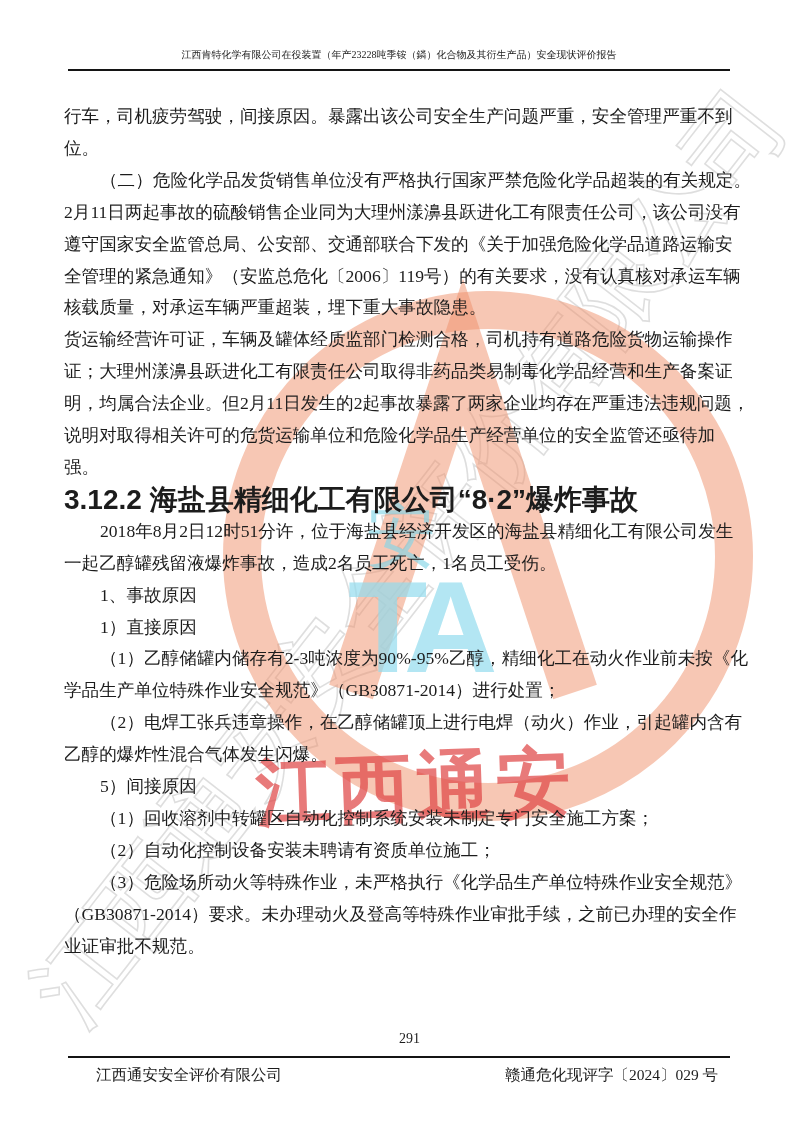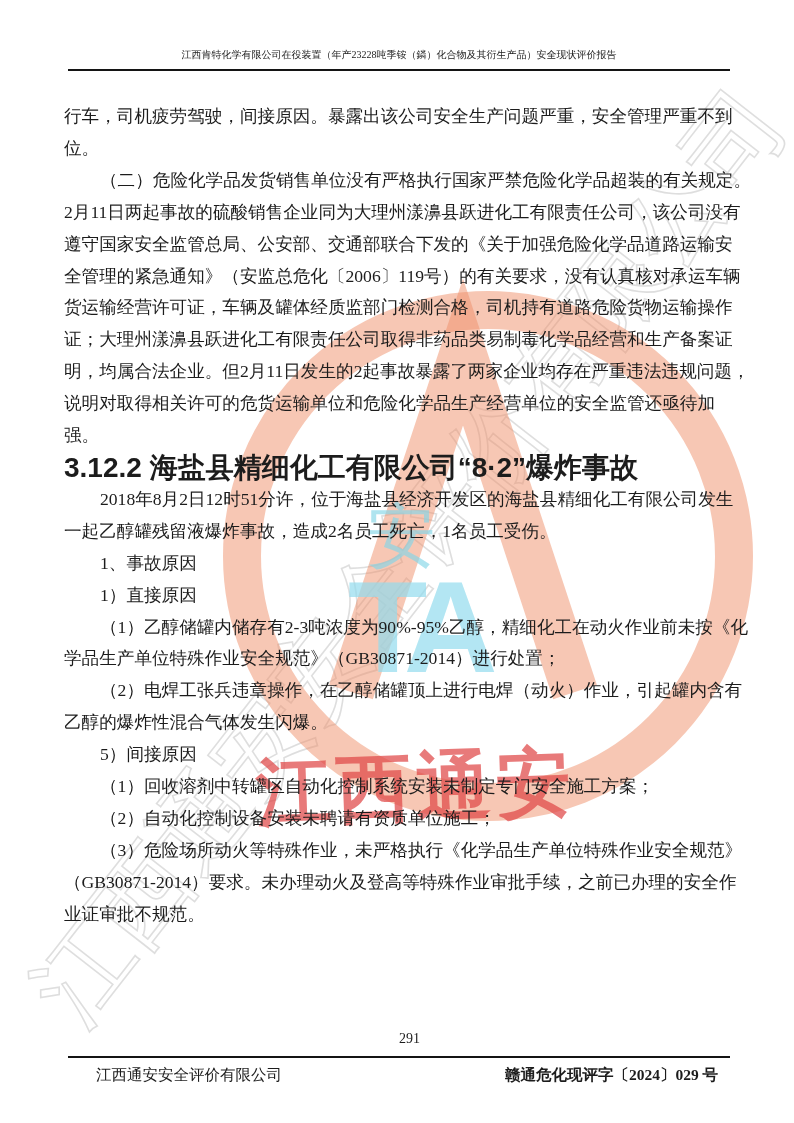--- a/index.html
+++ b/index.html
@@ -35,21 +35,21 @@
   
   .pagenum{
     position:absolute;left:0;right:0;top:1031px;z-index:1;
     text-align:center;font-size:14px;padding-left:25px;
   }
   .footer{
     position:absolute;left:68px;right:64px;top:1056px;z-index:1;
     border-top:2px solid #141414;display:flex;justify-content:space-between;
     padding:7px 12px 0 28px;font-size:15.5px;white-space:nowrap;
   }
-  .footer .b{font-weight:bold;}
+  .footer .b{font-weight:normal;}
 </style>
 </head>
 <body>
 
 <div class="page">
 
   <svg class="wm-svg" width="794" height="1123" viewBox="0 0 794 1123" aria-hidden="true">
     <text transform="translate(80,1030) rotate(-52)" font-size="96" font-family="Liberation Sans, sans-serif" fill="none" stroke="#c9c9c9" stroke-width="1.6" opacity="0.6">江西通安安全评价有限公司</text>
     <circle cx="488" cy="556" r="246" fill="none" stroke="#f0906a" stroke-width="38" opacity="0.5"></circle>
     <path d="M351 692 L463 352 L575 692" fill="none" stroke="#f0906a" stroke-width="46" stroke-linejoin="miter" opacity="0.5"></path>
@@ -63,20 +63,21 @@
     <span>江西肯特化学有限公司在役装置（年产23228吨季铵（鏻）化合物及其衍生产品）安全现状评价报告</span>
   </div>
 
   <div class="content" id="body-lines">
       <div class="ln">行车，司机疲劳驾驶，间接原因。暴露出该公司安全生产问题严重，安全管理严重不到</div>
       <div class="ln">位。</div>
       <div class="ln ind">（二）危险化学品发货销售单位没有严格执行国家严禁危险化学品超装的有关规定。</div>
       <div class="ln">2月11日两起事故的硫酸销售企业同为大理州漾濞县跃进化工有限责任公司，该公司没有</div>
       <div class="ln">遵守国家安全监管总局、公安部、交通部联合下发的《关于加强危险化学品道路运输安</div>
       <div class="ln">全管理的紧急通知》（安监总危化〔2006〕119号）的有关要求，没有认真核对承运车辆</div>
+      <div class="ln">核载质量，对承运车辆严重超装，埋下重大事故隐患。</div>
       <div class="ln">货运输经营许可证，车辆及罐体经质监部门检测合格，司机持有道路危险货物运输操作</div>
       <div class="ln">证；大理州漾濞县跃进化工有限责任公司取得非药品类易制毒化学品经营和生产备案证</div>
       <div class="ln">明，均属合法企业。但2月11日发生的2起事故暴露了两家企业均存在严重违法违规问题，</div>
       <div class="ln">说明对取得相关许可的危货运输单位和危险化学品生产经营单位的安全监管还亟待加</div>
       <div class="ln">强。</div>
       <div class="ln h">3.12.2 海盐县精细化工有限公司“8·2”爆炸事故</div>
       <div class="ln ind">2018年8月2日12时51分许，位于海盐县经济开发区的海盐县精细化工有限公司发生</div>
       <div class="ln">一起乙醇罐残留液爆炸事故，造成2名员工死亡，1名员工受伤。</div>
       <div class="ln ind">1、事故原因</div>
       <div class="ln ind">1）直接原因</div>

